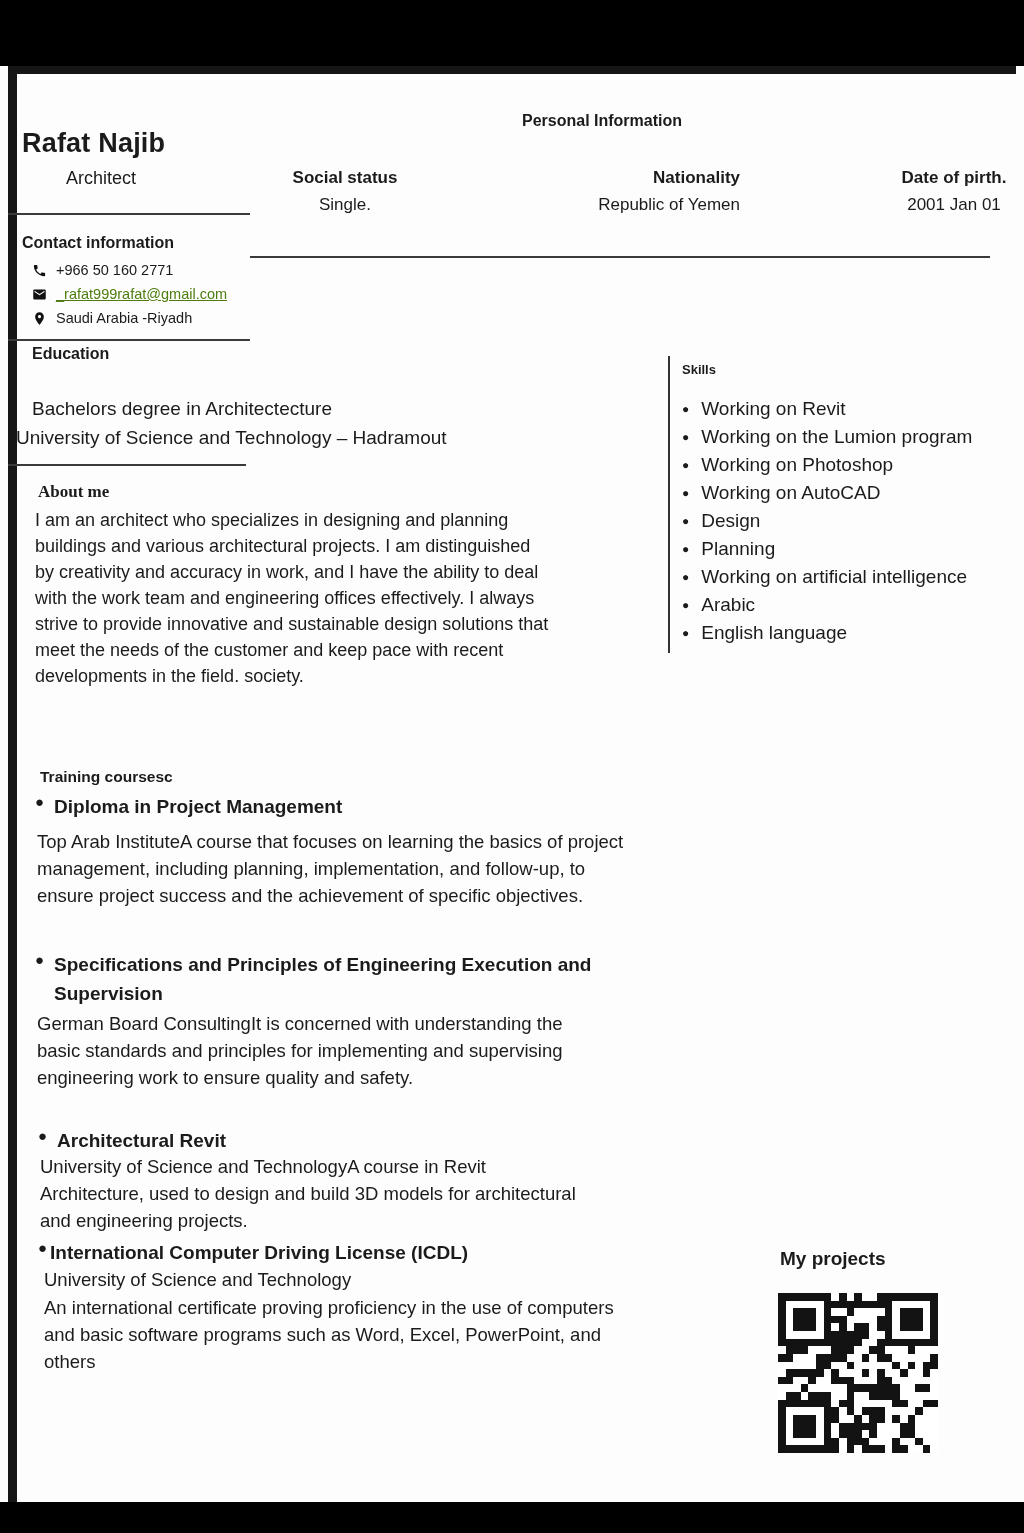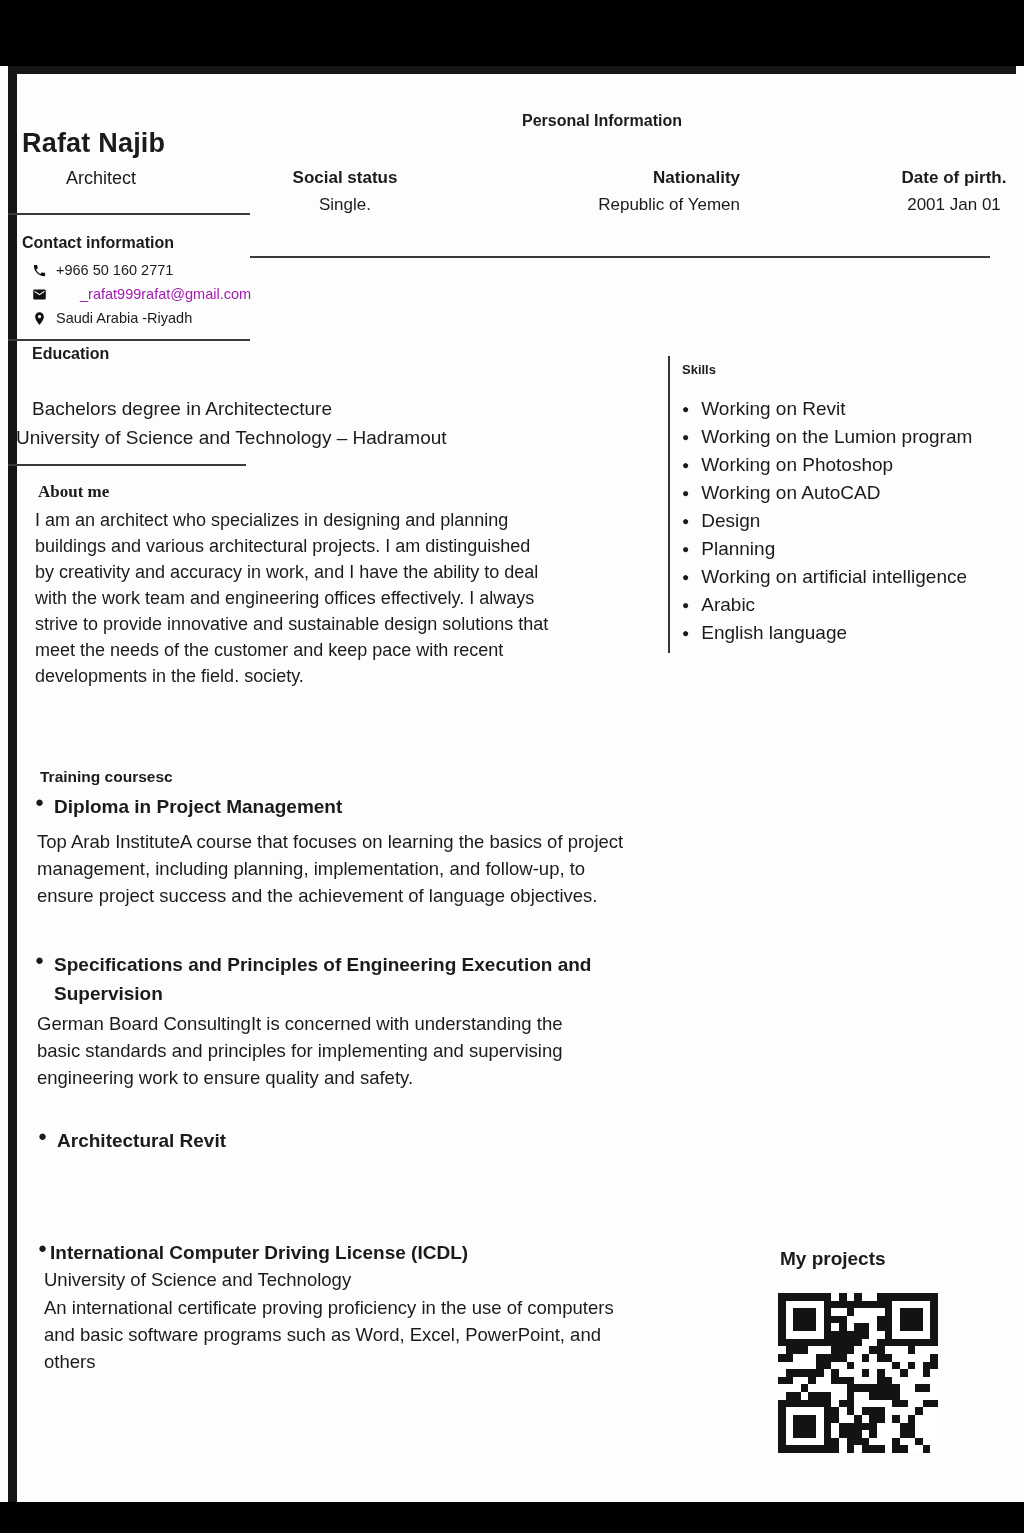--- a/index.html
+++ b/index.html
@@ -11,21 +11,21 @@
   .divider{background:#3a3a3a;height:2px;}
   .b{font-weight:bold;}
   .center{text-align:center;}
   .name{font-size:27px;font-weight:bold;letter-spacing:.2px;}
   .role{font-size:18px;}
   .h-small{font-size:16px;font-weight:bold;}
   .fieldlabel{font-size:17px;font-weight:bold;}
   .fieldvalue{font-size:17px;margin-top:7px;}
   .contact-row{display:flex;align-items:center;gap:9px;font-size:14.5px;margin-bottom:8px;}
   .contact-row svg{flex:0 0 auto;}
-  .email-link{color:#a21caf;margin-left:24px;}
+  .email-link{text-decoration:underline;color:#4d7c0f;}
   .edu-line{font-size:19px;line-height:29px;}
   .skills-wrap{border-left:2px solid #333;padding-left:12px;}
   .skill-item{display:flex;align-items:center;gap:12px;font-size:19px;height:28px;}
   .dot{font-size:12px;line-height:1;}
   .bigdot{font-size:15px;line-height:1;position:relative;top:2px;}
   .para{font-size:18px;line-height:26px;}
   .course-title{display:flex;gap:10px;font-size:19px;font-weight:bold;line-height:29px;}
   .course-desc{font-size:18.5px;line-height:27px;}
   .projects-title{font-size:19px;font-weight:bold;}
   #qr{display:grid;grid-template-columns:repeat(21,1fr);grid-template-rows:repeat(21,1fr);
@@ -137,32 +137,33 @@
 
   <div class="abs b" style="left:38px;top:482px;font-size:17px;font-family:Liberation Serif, serif;">About me</div>
   <div class="abs para" style="left:35px;top:507px;width:515px;">I am an architect who specializes in designing and planning buildings and various architectural projects. I am distinguished by creativity and accuracy in work, and I have the ability to deal with the work team and engineering offices effectively. I always strive to provide innovative and sustainable design solutions that meet the needs of the customer and keep pace with recent developments in the field. society.</div>
 
   <div class="abs b" style="left:40px;top:768px;font-size:15.5px;">Training coursesc</div>
 
   <div class="abs course-title" style="left:35px;top:792px;width:620px;">
     <span class="bigdot">●</span>
     <span>Diploma in Project Management</span>
   </div>
-  <div class="abs course-desc" style="left:37px;top:828px;width:600px;">Top Arab InstituteA course that focuses on learning the basics of project management, including planning, implementation, and follow-up, to ensure project success and the achievement of language objectives.</div>
+  <div class="abs course-desc" style="left:37px;top:828px;width:600px;">Top Arab InstituteA course that focuses on learning the basics of project management, including planning, implementation, and follow-up, to ensure project success and the achievement of specific objectives.</div>
 
   <div class="abs course-title" style="left:35px;top:950px;width:600px;">
     <span class="bigdot">●</span>
     <span>Specifications and Principles of Engineering Execution and Supervision</span>
   </div>
   <div class="abs course-desc" style="left:37px;top:1010px;width:560px;">German Board ConsultingIt is concerned with understanding the basic standards and principles for implementing and supervising engineering work to ensure quality and safety.</div>
 
   <div class="abs course-title" style="left:38px;top:1126px;width:560px;">
     <span class="bigdot">●</span>
     <span>Architectural Revit</span>
   </div>
+  <div class="abs course-desc" style="left:40px;top:1153px;width:540px;">University of Science and TechnologyA course in Revit Architecture, used to design and build 3D models for architectural and engineering projects.</div>
 
   <div class="abs course-title" style="left:38px;top:1238px;width:620px;gap:3px;">
     <span class="bigdot">●</span>
     <span>International Computer Driving License (ICDL)</span>
   </div>
   <div class="abs course-desc" style="left:44px;top:1266px;width:600px;">University of Science and Technology</div>
   <div class="abs course-desc" style="left:44px;top:1294px;width:600px;">An international certificate proving proficiency in the use of computers and basic software programs such as Word, Excel, PowerPoint, and others</div>
 
   <div class="abs projects-title" style="left:780px;top:1248px;">My projects</div>
   <div class="abs" id="qr" style="left:778px;top:1293px;">

